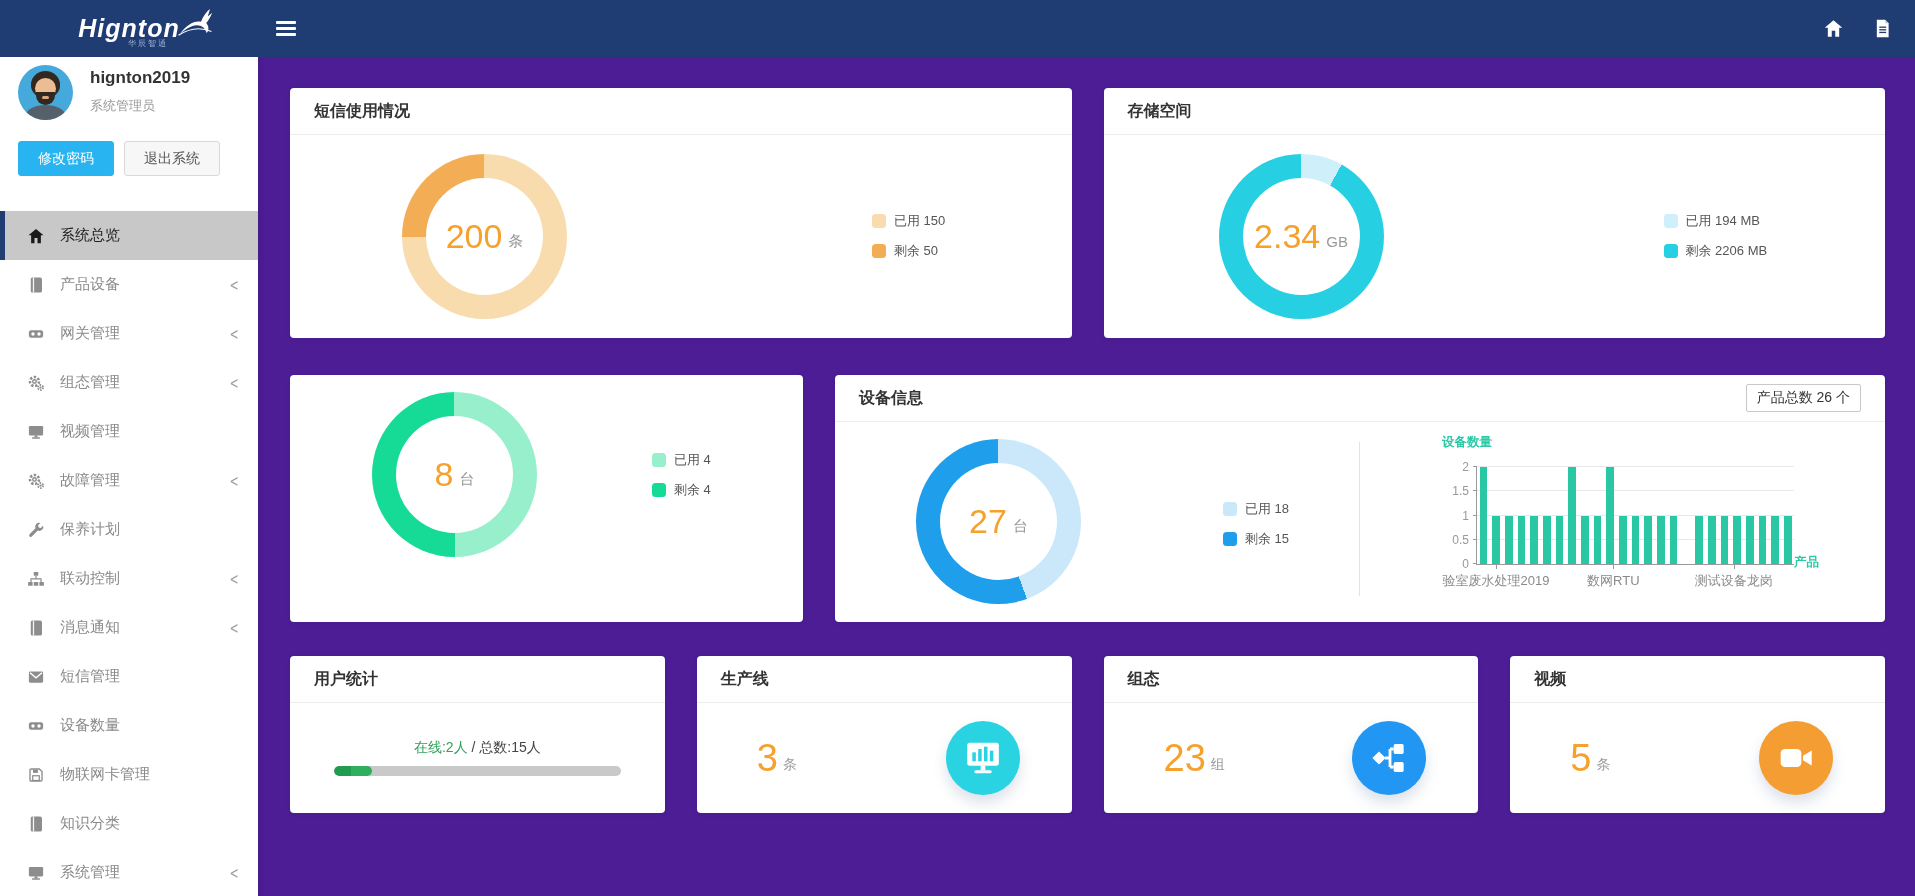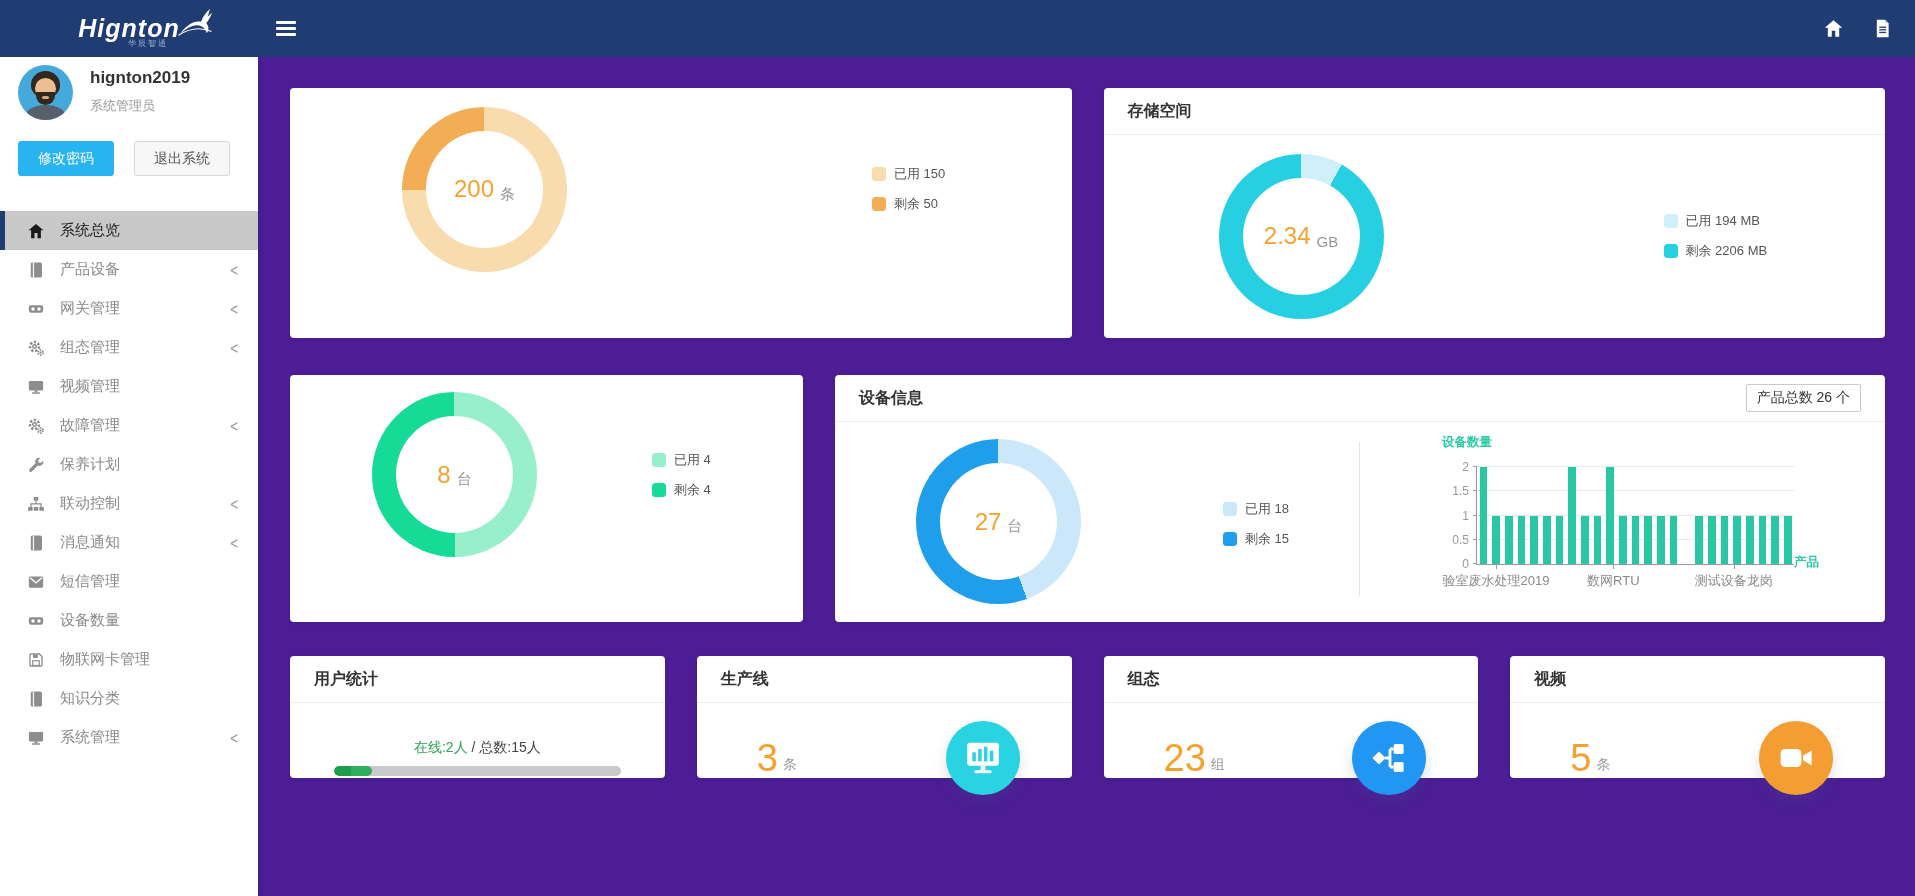--- a/index.html
+++ b/index.html
@@ -26,29 +26,29 @@
   .user-panel { position:relative; height:154px; }
   .avatar { position:absolute; left:18px; top:8px; width:55px; height:55px; border-radius:50%;
             background:#45a9dc; overflow:hidden; }
   .avatar .hair { position:absolute; left:13px; top:6px; width:29px; height:27px; border-radius:50% 50% 46% 46%; background:#33281f; }
   .avatar .face { position:absolute; left:17px; top:13px; width:21px; height:21px; border-radius:50%; background:#ecbd92; }
   .avatar .beard { position:absolute; left:18px; top:27px; width:19px; height:13px; border-radius:0 0 11px 11px; background:#33281f; }
   .avatar .mouth { position:absolute; left:24px; top:31px; width:7px; height:3px; border-radius:2px; background:#d8a87e; }
   .avatar .torso { position:absolute; left:8px; top:40px; width:39px; height:20px; border-radius:50% 50% 0 0; background:#56606b; }
   .uname { position:absolute; left:90px; top:11px; font-size:17px; font-weight:bold; color:#333; }
   .urole { position:absolute; left:90px; top:40px; font-size:13px; color:#999; }
-  .ubtns { position:absolute; left:18px; top:84px; display:flex; gap:20px; }
+  .ubtns { position:absolute; left:18px; top:84px; display:flex; gap:10px; }
   .btn { width:96px; height:35px; font-size:14px; border-radius:3px; display:flex;
          align-items:center; justify-content:center; cursor:pointer;
          font-family:"Liberation Sans","DejaVu Sans",sans-serif; }
   .btn-primary { background:#28b4f0; color:#fff; border:1px solid #28b4f0; }
   .btn-plain { background:#f7f7f7; color:#555; border:1px solid #d9d9d9; }
 
   .menu { position:absolute; top:154px; left:0; right:0; bottom:0; }
-  .menu-item { height:39px; display:flex; align-items:center; padding:0 20px 0 27px;
+  .menu-item { height:49px; display:flex; align-items:center; padding:0 20px 0 27px;
                color:#8a8a8a; cursor:pointer; }
   .menu-item .mi-icon { width:18px; height:18px; flex:0 0 18px; color:#8d8d8d; }
   .menu-item .mi-icon svg { width:18px; height:18px; display:block; }
   .menu-item .mi-label { font-size:15px; margin-left:15px; }
   .menu-item .mi-chevron { margin-left:auto; font-size:13px; color:#9aa0a8;
                            transform:scaleY(1.35); font-family:"DejaVu Sans Mono",monospace; }
   .menu-item.active { background:#c8c8c8; border-left:5px solid #1f3c73; padding-left:22px; }
   .menu-item.active .mi-label { color:#222; }
   .menu-item.active .mi-icon { color:#1a1a1a; }
 
@@ -58,28 +58,28 @@
   .row2 { margin-top:37px; }
   .row3 { margin-top:34px; }
   .card { background:#fff; border-radius:4px; box-shadow:0 1px 4px rgba(20,40,80,.10); position:relative; }
   .card-hd { height:47px; display:flex; align-items:center; padding:0 24px; border-bottom:1px solid #ececec; }
   .card-title { font-size:16px; font-weight:bold; color:#333; }
   .card-bd { position:relative; }
 
   .card-sms, .card-storage { flex:1; height:250px; }
   .card-gateway { width:513px; height:247px; }
   .card-device { flex:1; height:247px; }
-  .row3 .card { flex:1; height:122px; }
+  .row3 .card { flex:1; height:157px; }
 
   
   .donut { position:relative; width:165px; height:165px; border-radius:50%; flex:0 0 165px; }
   .donut::after { content:""; position:absolute; inset:24px; background:#fff; border-radius:50%; }
   .donut-center { position:absolute; inset:0; display:flex; align-items:center;
                   justify-content:center; z-index:2; gap:6px; }
-  .donut-center .num { font-size:24px; color:#f5a12b;text-align:right; }
+  .donut-center .num { font-size:34px; color:#f5a12b;text-align:right; }
   .donut-center .unit { font-size:15px; color:#999; margin-top:10px; }
   .legend { display:flex; flex-direction:column; gap:12px; }
   .legend-row { display:flex; align-items:center; gap:8px; font-size:13px; color:#555; }
   .swatch { width:14px; height:14px; border-radius:3.5px; flex:0 0 14px; }
 
   .flex-bd { display:flex; align-items:center; height:202px; }
   .donut-off1 { margin-left:112px; }
   .legend-off1 { margin-left:305px; }
   .donut-off2 { margin-left:115px; }
   .legend-off2 { margin-left:280px; }
@@ -327,20 +327,23 @@
           <span class="mi-label">系统管理</span>
           <span class="mi-chevron">&lt;</span>
         </div>
       </nav>
   </aside>
 
   <main class="main">
 
     <div class="row row1">
       <section class="card card-sms">
+        <div class="card-hd">
+            <span class="card-title">短信使用情况</span>
+          </div>
         <div class="card-bd flex-bd">
           <div class="donut donut-off1" style="background: conic-gradient(rgb(248, 220, 174) 0deg, rgb(248, 220, 174) 75%, rgb(243, 174, 85) 75%, rgb(243, 174, 85) 100%);">
             <div class="donut-center">
               <span class="num">200</span>
               <span class="unit">条</span>
             </div>
           </div>
           <div class="legend legend-off1">
             <div class="legend-row">
               <span class="swatch" style="background: rgb(248, 220, 174);"></span>

